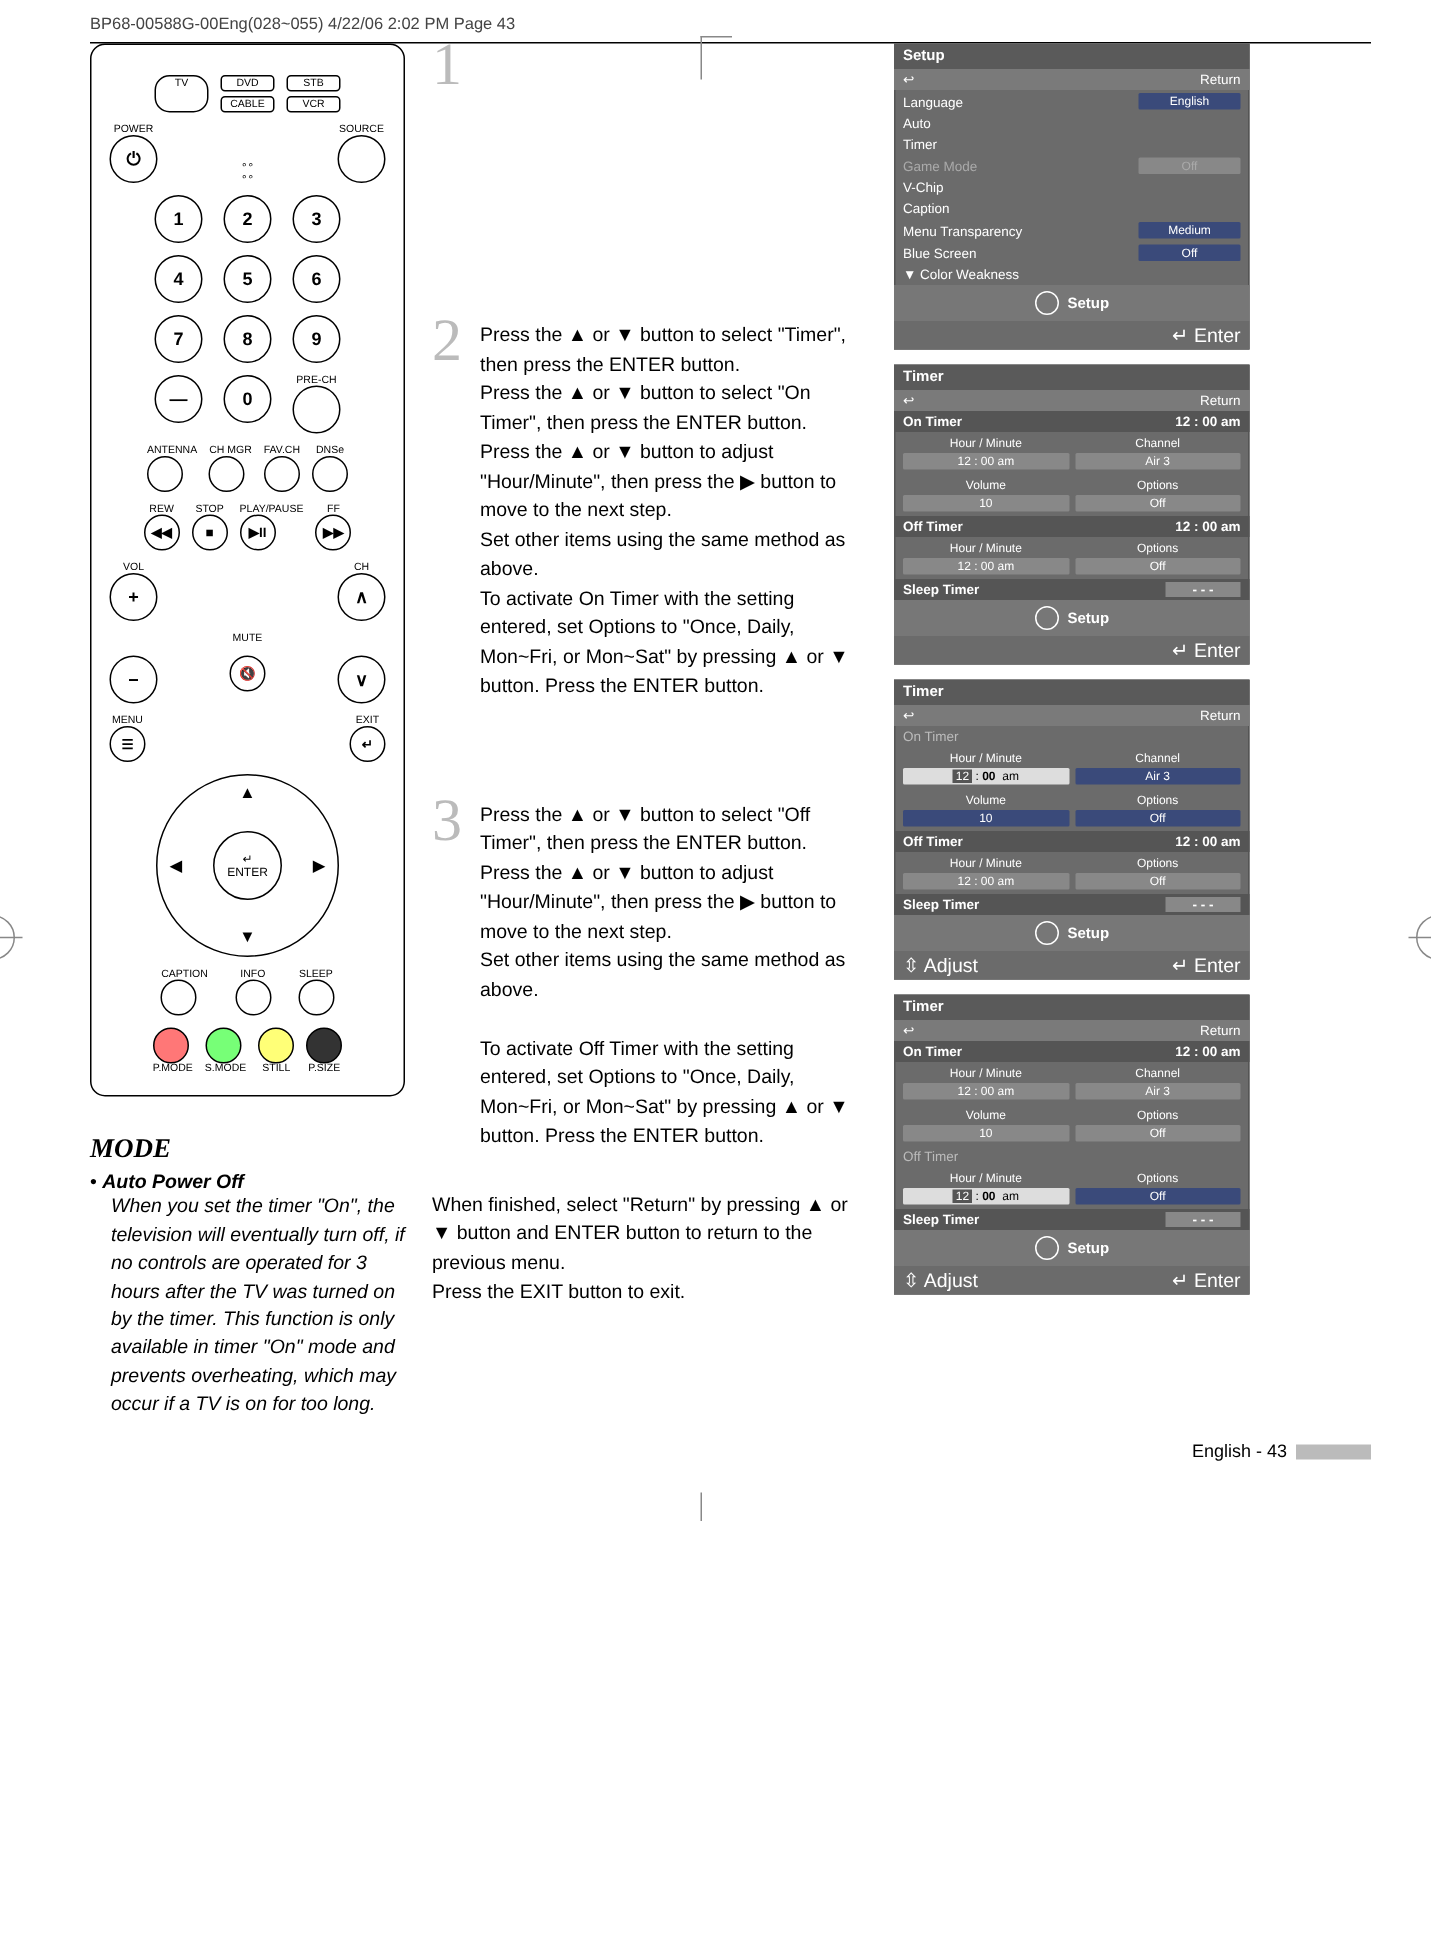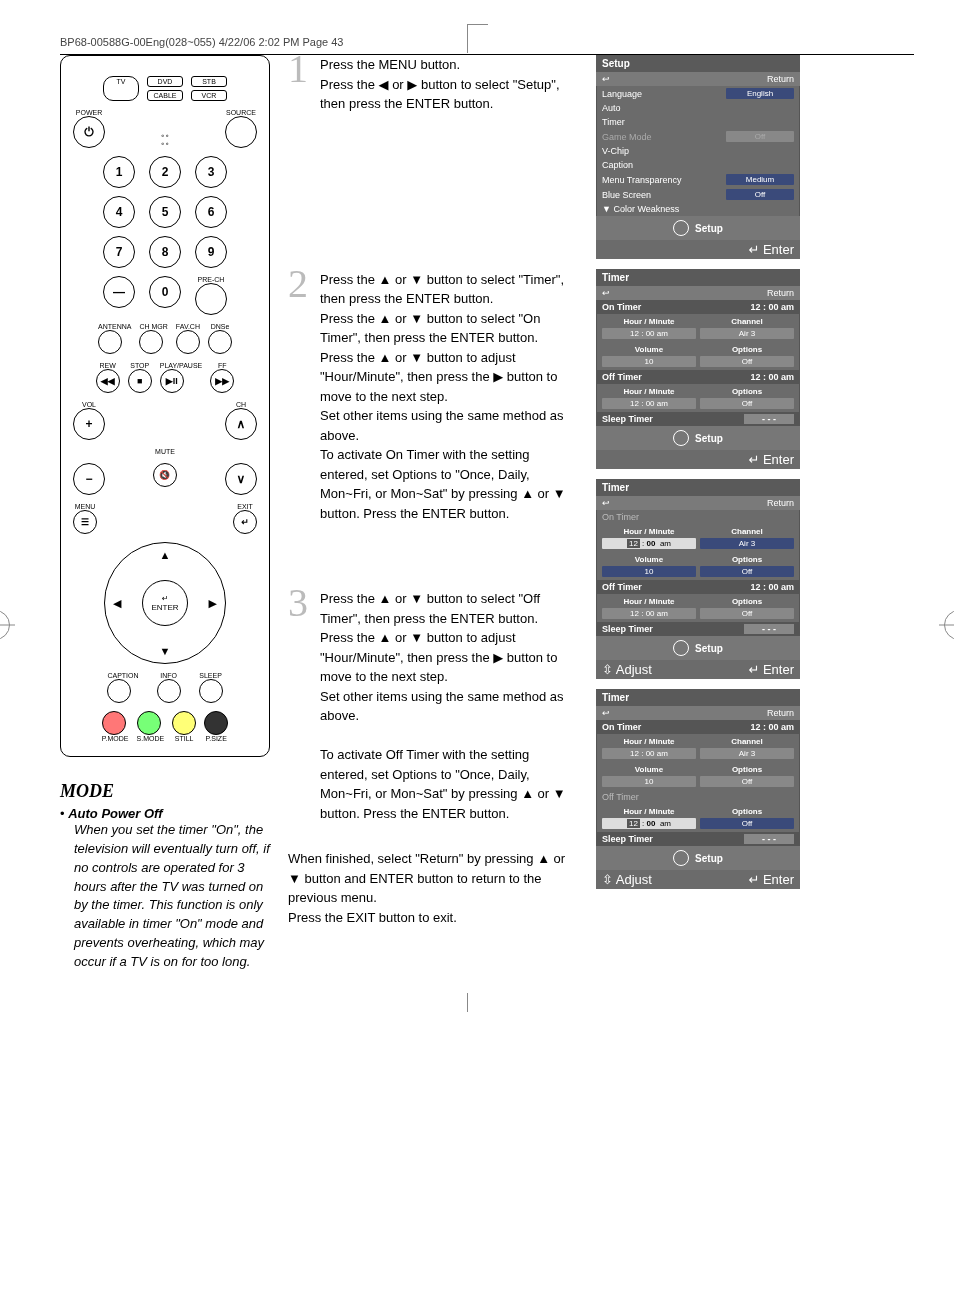--- a/index.html
+++ b/index.html
@@ -1,29 +1,29 @@
 <!DOCTYPE html>
 <html><head>
 <meta charset="utf-8">
 <style>
 body{font-family:Arial,Helvetica,sans-serif;background:#fff;margin:0;padding:0;width:954px}
-.page{padding:36px 40px 40px 60px;position:relative}
+.page{padding:10px 40px 40px 60px;position:relative}
 .header-line{font-size:11px;color:#444;margin-bottom:6px}
 .crop-mark{position:absolute;left:50%;top:24px;width:20px;height:28px;border-left:1px solid #888;border-top:1px solid #888;transform:translateX(-10px)}
 .crop-mark.bot{top:auto;bottom:-10px;border-top:none;border-bottom:1px solid #888}
 .reg-mark{position:absolute;width:28px;height:28px;border:1px solid #888;border-radius:50%;top:610px}
 .reg-mark::before,.reg-mark::after{content:"";position:absolute;background:#888}
 .reg-mark::before{left:50%;top:-6px;bottom:-6px;width:1px;transform:translateX(-.5px)}
 .reg-mark::after{top:50%;left:-6px;right:-6px;height:1px;transform:translateY(-.5px)}
 .reg-mark.l{left:-20px}.reg-mark.r{right:-20px}
 h1{font-family:"Times New Roman",serif;font-weight:400;font-size:30px;margin:120px 0 40px 0}
 .cols{display:flex;gap:18px}
 .col-left{width:210px;flex:none}
 .col-mid{width:290px;flex:none}
-.col-right{width:204px;flex:none}
+.col-right{width:237px;flex:none}
 .remote{border:1.5px solid #000;border-radius:10px;padding:20px 12px 14px;display:flex;flex-direction:column;align-items:center;gap:8px;background:#fff}
 .r-row{display:flex;justify-content:center;gap:14px;width:100%}
 .r-btn{border:1.5px solid #000;border-radius:50%;width:30px;height:30px;display:flex;align-items:center;justify-content:center;font-size:12px;font-weight:bold;background:#fff}
 .r-btn.sm{width:22px;height:22px;font-size:9px}
 .r-pill{border:1.2px solid #000;border-radius:3px;font-size:7px;padding:1px 4px;text-align:center;min-width:26px}
 .r-pill.tv{border-radius:10px}
 .r-lbl{font-size:7px;text-align:center}
 .nav-pad{position:relative;width:120px;height:120px;border:1.5px solid #000;border-radius:50%}
 .nav-pad .enter{position:absolute;left:50%;top:50%;width:44px;height:44px;border:1.5px solid #000;border-radius:50%;transform:translate(-50%,-50%);display:flex;flex-direction:column;align-items:center;justify-content:center;font-size:8px}
 .nav-pad .arr{position:absolute;font-size:11px}
@@ -42,21 +42,21 @@
 .finish{font-size:13px;line-height:1.5;margin-top:4px}
 .osd{background:#6b6b6b;color:#fff;font-size:9px;margin-bottom:10px;box-shadow:0 0 0 1px #555 inset}
 .osd-title{background:#5a5a5a;padding:3px 6px;font-weight:bold;font-size:10px}
 .osd-row{display:flex;justify-content:space-between;align-items:center;padding:2px 6px}
 .osd-row.ret{background:#7a7a7a}
 .osd-row .val{background:#3a4a7a;padding:1px 12px;border-radius:1px;font-size:8px;min-width:44px;text-align:center}
 .osd-row .val.gray{background:#888}
 .osd-sec{background:#555;padding:2px 6px;font-weight:bold}
 .osd-grid{display:flex;gap:4px;padding:3px 6px}
 .osd-grid>div{flex:1;text-align:center}
-.osd-grid .hdr{font-size:8px;margin-bottom:2px;display:block;font-weight:bold}
+.osd-grid .hdr{font-size:8px;margin-bottom:2px;display:block;font-weight:normal}
 .osd-grid .cell{background:#888;padding:1px 0;font-size:8px;border-radius:1px}
 .osd-grid .cell.hl{background:#ddd;color:#000}
 .osd-grid .cell.blue{background:#3a4a7a}
 .osd-foot{background:#777;padding:4px 6px;display:flex;align-items:center;justify-content:center;gap:6px;font-weight:bold;font-size:10px}
 .osd-foot .gear{width:14px;height:14px;border:1px solid #fff;border-radius:50%;position:relative}
 .osd-hint{background:#6b6b6b;padding:2px 6px;display:flex;justify-content:space-between;font-size:13px}
 .page-num{text-align:right;font-size:12px;margin-top:14px}
 .page-num .bar{display:inline-block;width:50px;height:10px;background:#bbb;vertical-align:middle;margin-left:6px}
 .rule{border-top:1px solid #000;margin-top:6px}
 </style>
@@ -231,22 +231,20 @@
  <div class="note-block">
   <div class="note-head">MODE</div>
   <div style="margin-left:0">• <span class="note-sub">Auto Power Off</span></div>
   <div class="note-body">When you set the timer "On", the television will eventually turn off, if no controls are operated for 3 hours after the TV was turned on by the timer. This function is only available in timer "On" mode and prevents overheating, which may occur if a TV is on for too long.</div>
  </div>
 </div>
 
 <div class="col-mid">
  <div class="step">
   <div class="step-num">1</div>
-  <div class="step-txt" style="white-space:pre-line">Press the MENU button.
-Press the ◀ or ▶ button to select "Setup", then press  the ENTER button.</div>
  </div>
  <div style="height:130px"></div>
  <div class="step">
   <div class="step-num">2</div>
   <div class="step-txt">
    <div style="white-space:pre-line">Press the ▲ or ▼ button to select "Timer", then press the ENTER button.
 Press the ▲ or ▼ button to select "On Timer", then press the ENTER button.
 Press the ▲ or ▼ button to adjust "Hour/Minute", then press the ▶ button to move to the next step.
 Set other items using the same method as above.
 To activate On Timer with the setting entered, set Options to "Once, Daily, Mon~Fri, or Mon~Sat" by pressing ▲ or ▼ button. Press the ENTER button.</div>
@@ -448,14 +446,15 @@
             <span>Setup</span>
           </div>
   <div class="osd-hint">
             <span>⇳ <span>Adjust</span></span>
             <span>↵ <span>Enter</span></span>
           </div>
  </div>
 </div>
 </div>
 
+<div class="page-num"><span>English - 43</span><span class="bar"></span></div>
 <div class="crop-mark bot"></div>
 </div>
 
 </body></html>

